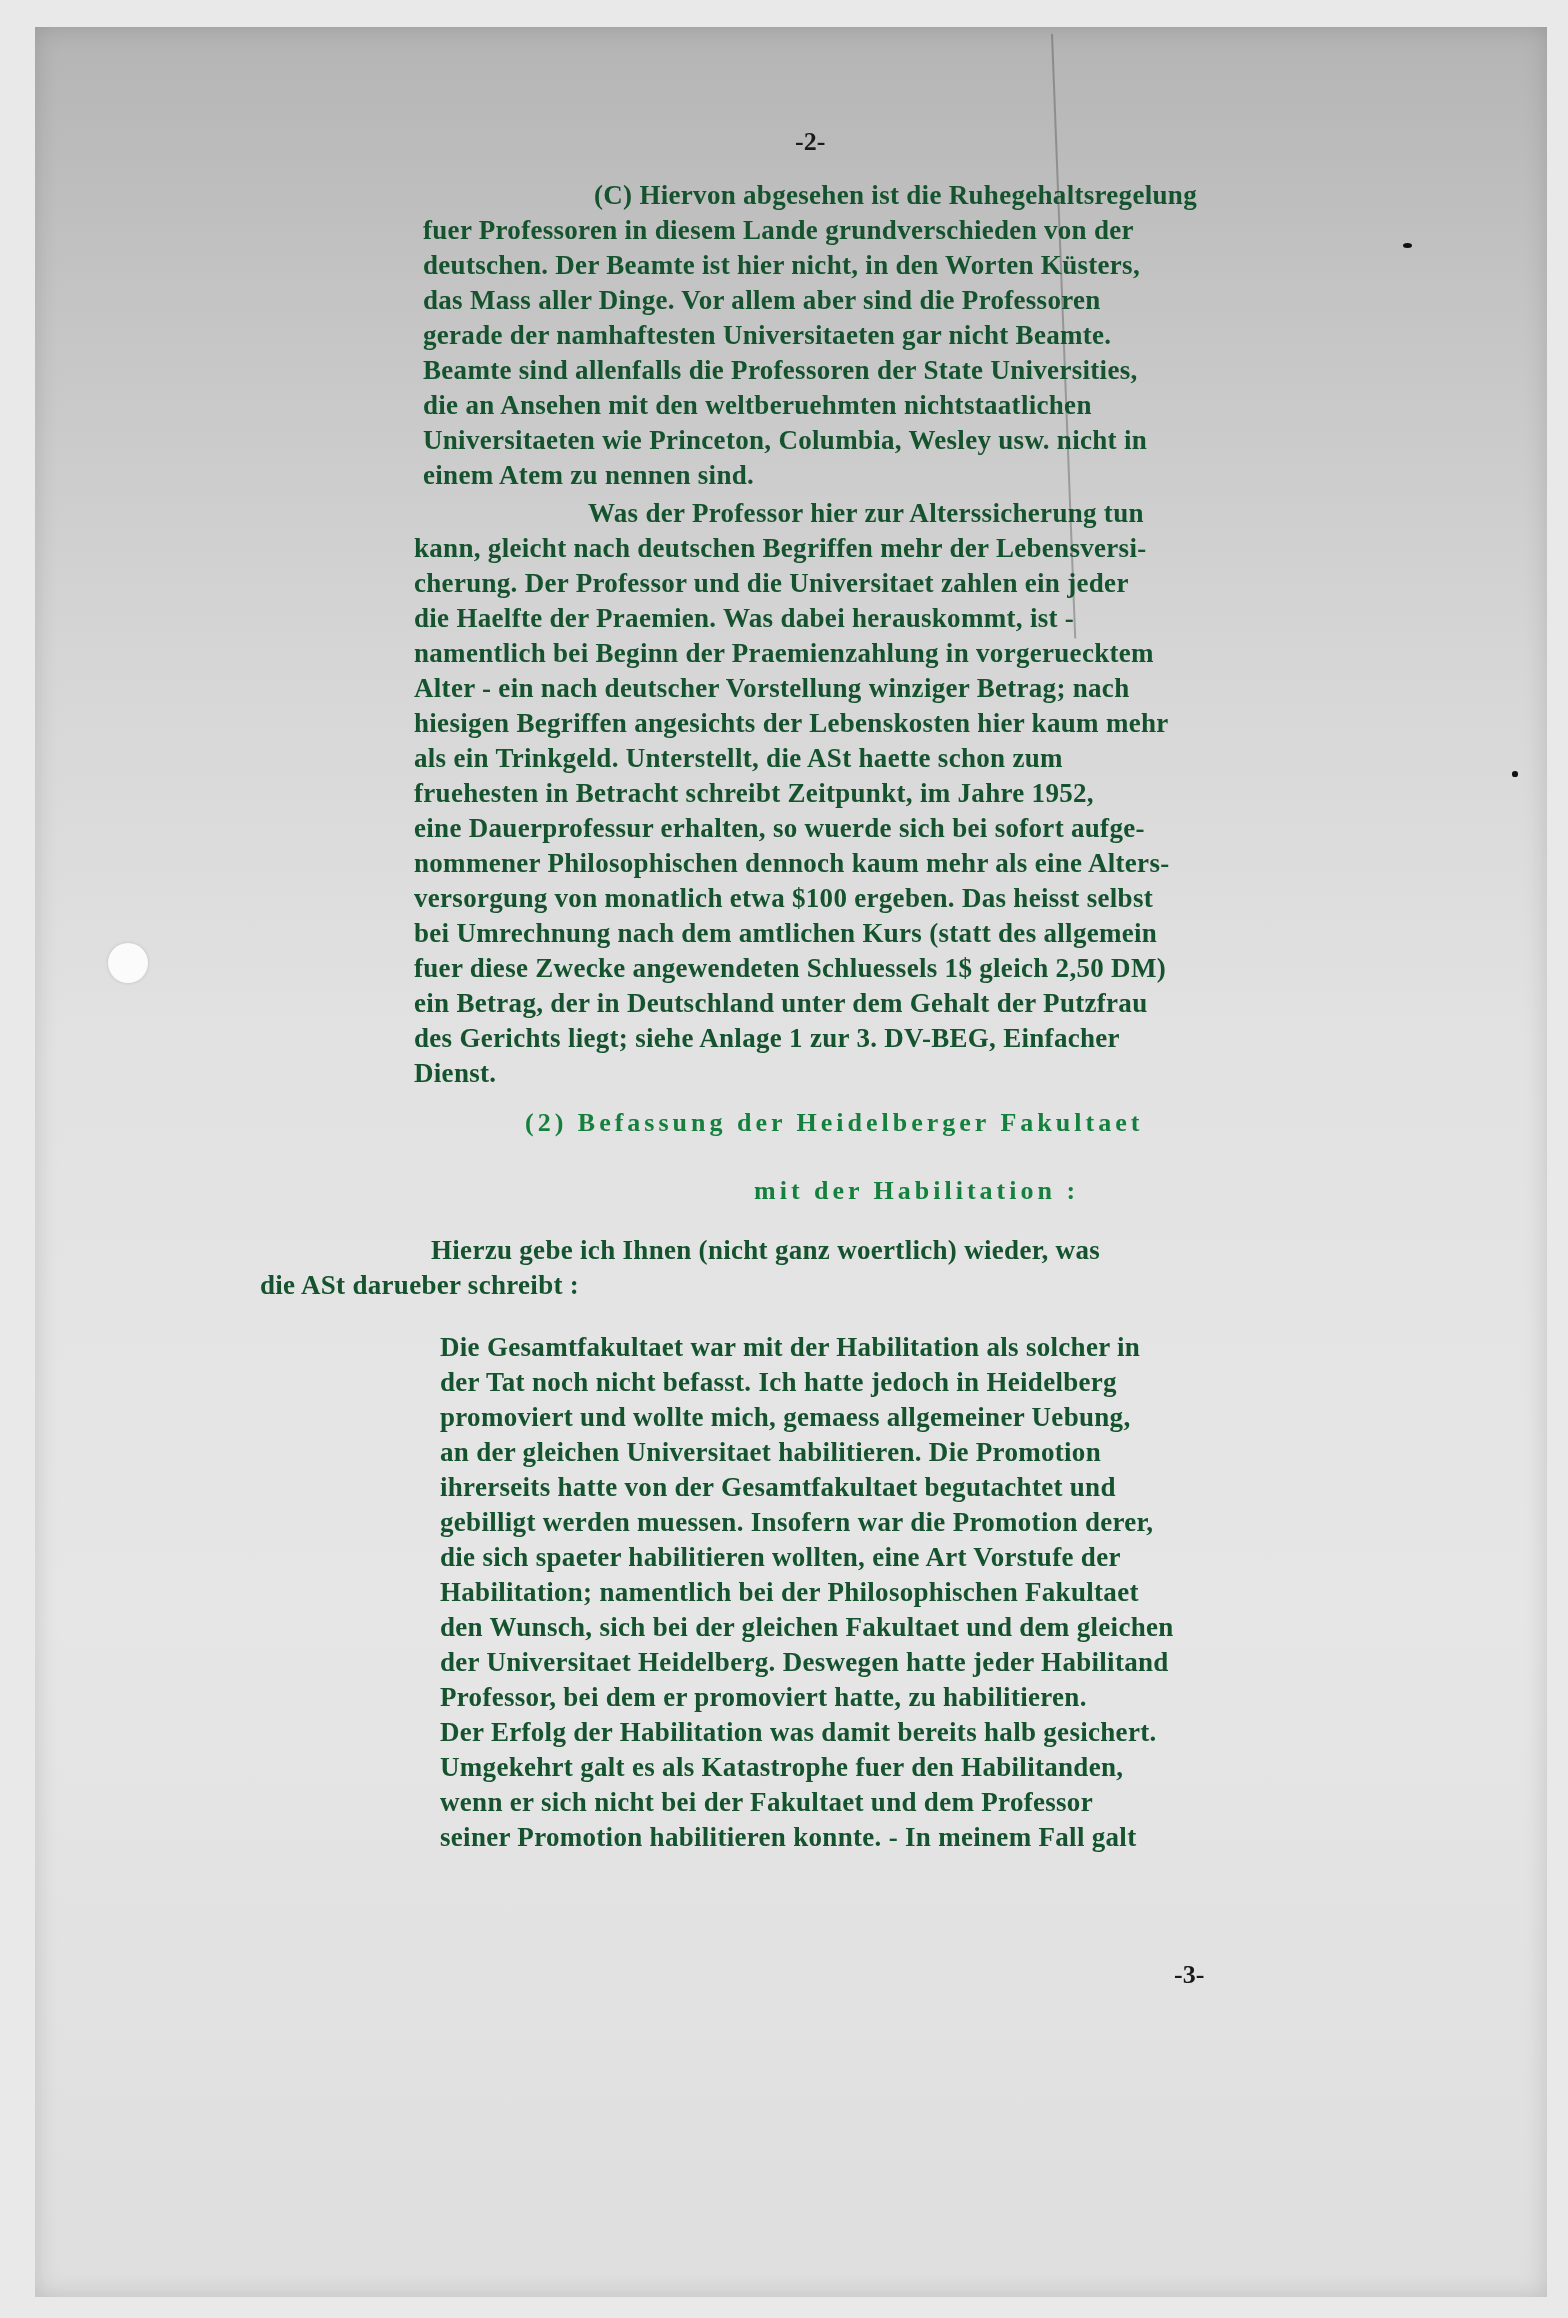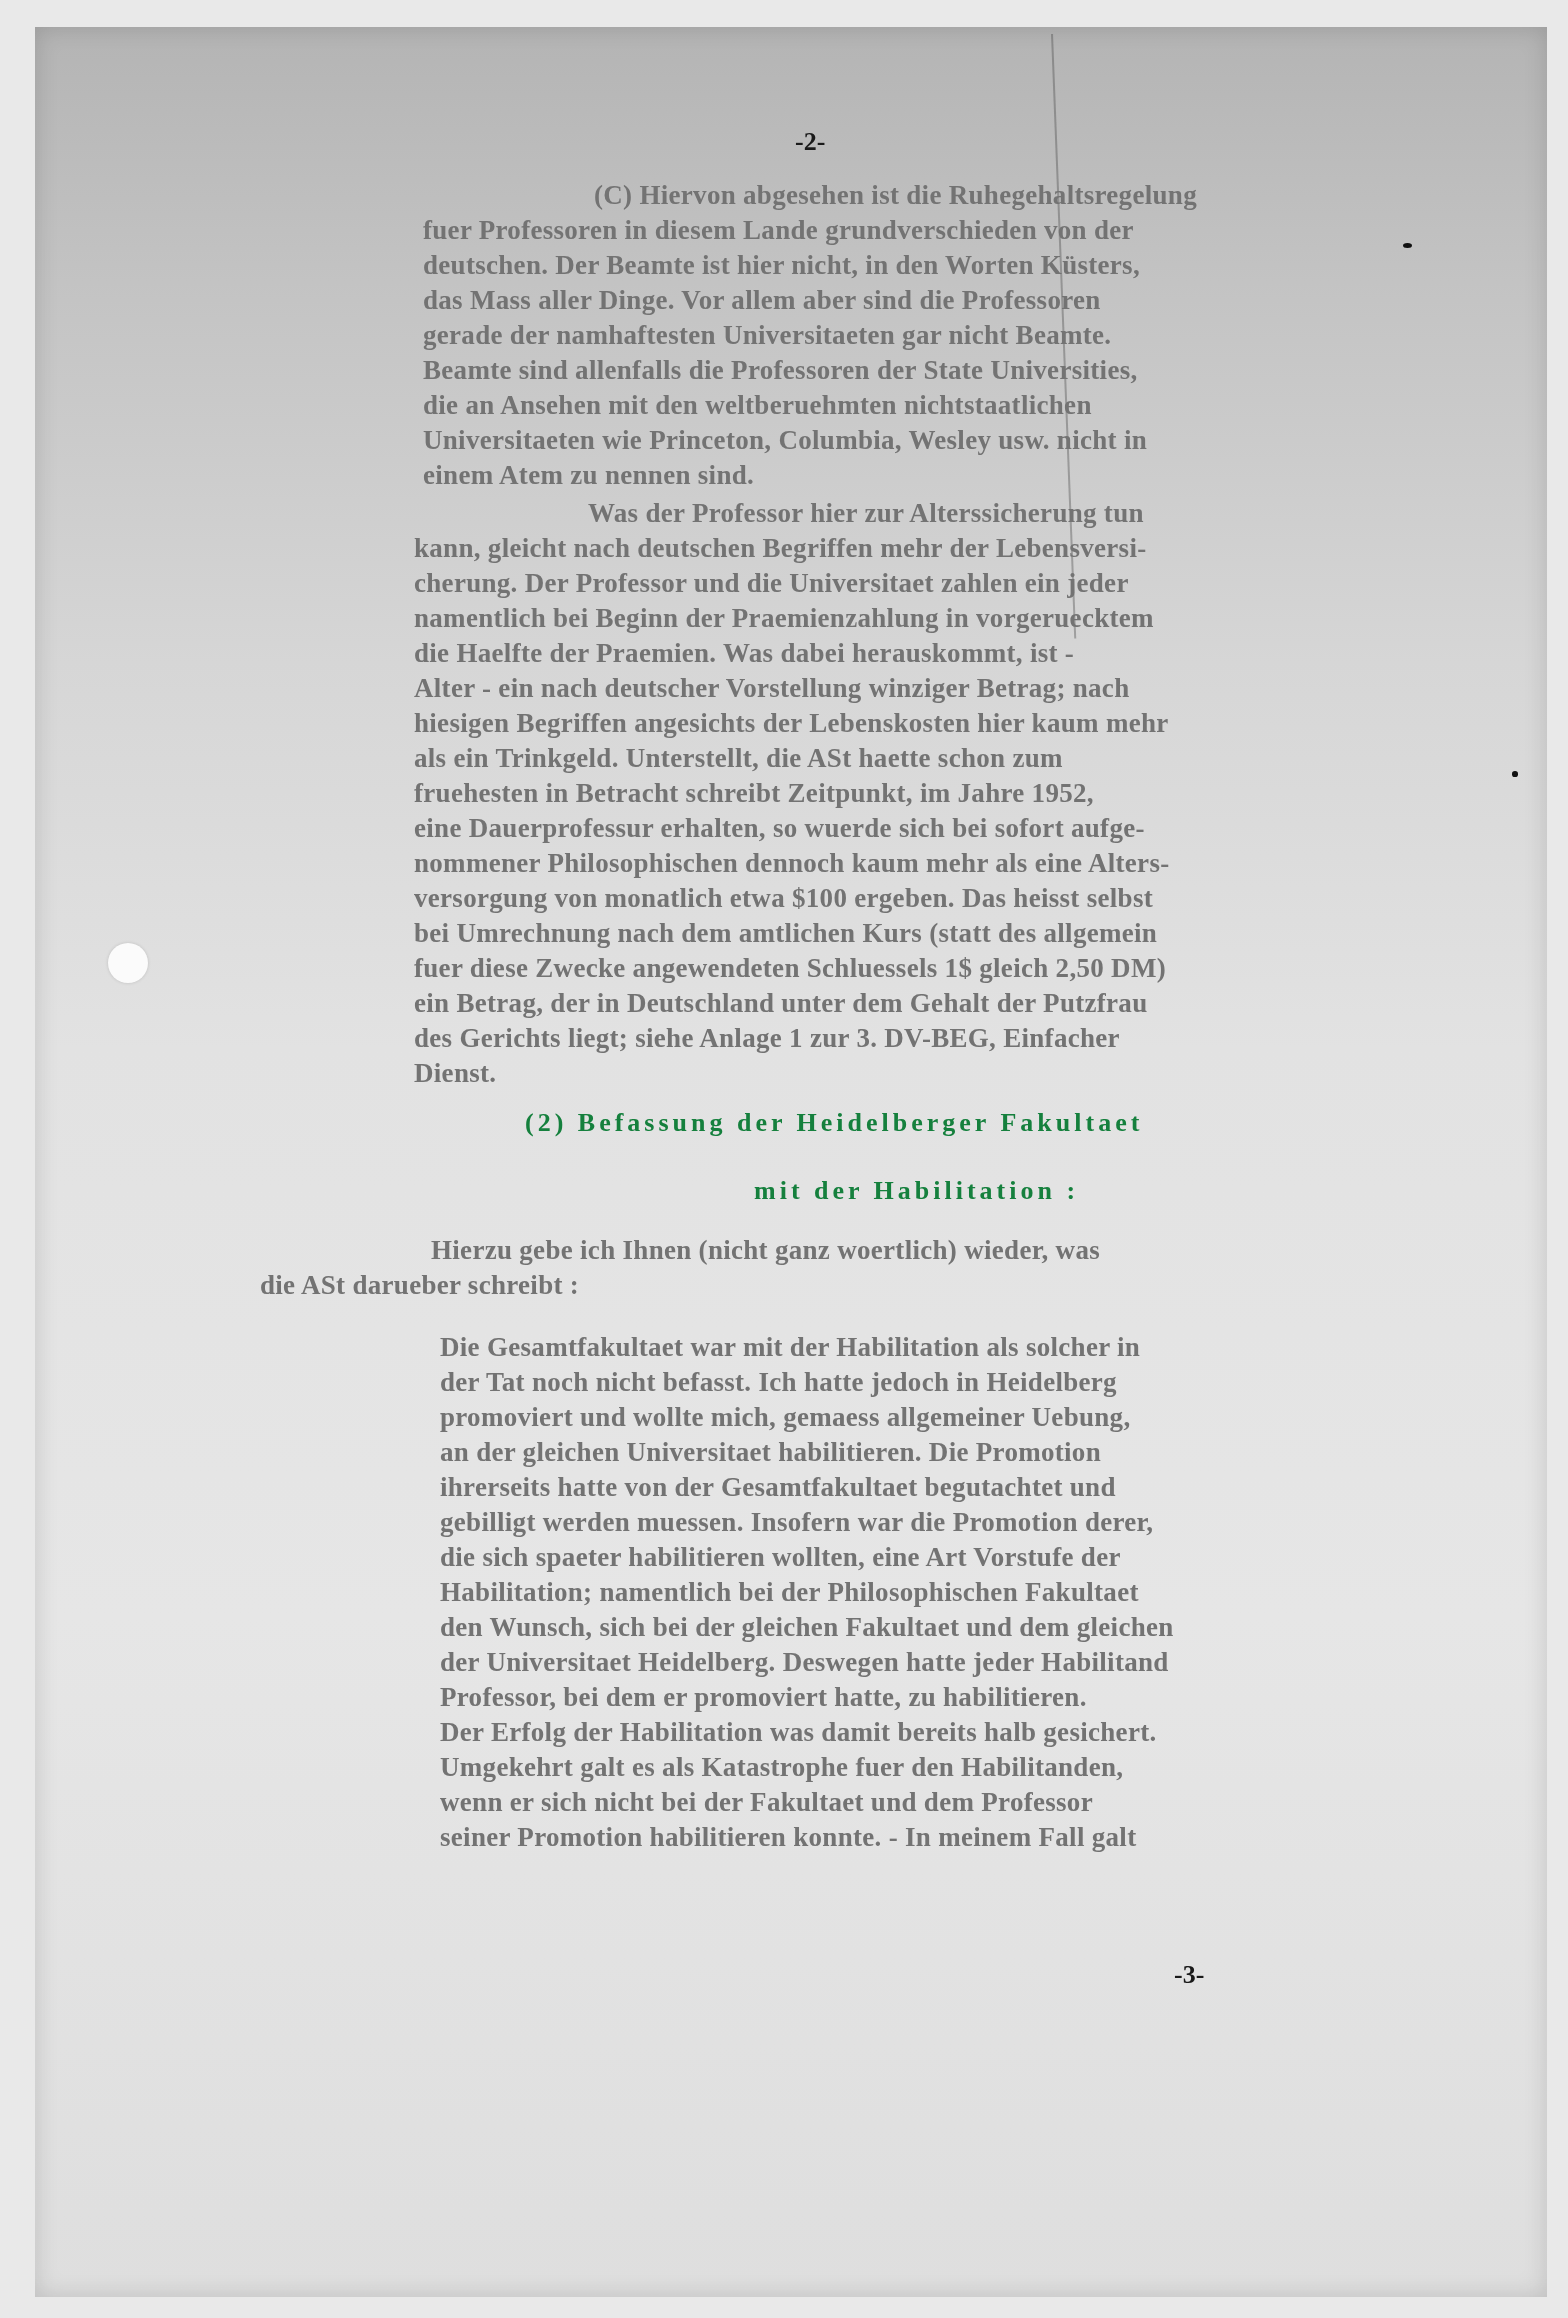--- a/index.html
+++ b/index.html
@@ -15,21 +15,21 @@
     box-shadow: inset 0 0 23px rgba(0,0,0,0.15);
   }
   .punch-hole {
     position: absolute; width: 40px; height: 40px; border-radius: 50%;
     background: #fbfbfb; box-shadow: 0 0 3.4px rgba(0,0,0,0.15);
   }
   .fold-line {
     position: absolute; width: 1.7px; background: rgba(60,60,60,0.35);
     transform-origin: top left;
   }
-  .text { position: absolute; color: #737373; font-weight: bold; font-size: 27px; line-height: 35px; white-space: nowrap; letter-spacing: 0.3px; }
+  .text { position: absolute; color: #14532d; font-weight: bold; font-size: 27px; line-height: 35px; white-space: nowrap; letter-spacing: 0.3px; }
   .line { display: block; }
   .page-num { position: absolute; color: #1a1a1a; font-weight: bold; font-size: 26px; }
   .heading { position: absolute; color: #15803d; font-weight: bold; font-size: 26px; letter-spacing: 4px; white-space: nowrap; }
   .mark { position: absolute; background: #111; border-radius: 50%; }
 </style>
 </head>
 <body>
 
 <div class="paper"></div>
 
@@ -49,22 +49,22 @@
   <span class="line">Beamte sind allenfalls die Professoren der State Universities,</span>
   <span class="line">die an Ansehen mit den weltberuehmten nichtstaatlichen</span>
   <span class="line">Universitaeten wie Princeton, Columbia, Wesley usw. nicht in</span>
   <span class="line">einem Atem zu nennen sind.</span>
 </div>
 
 <div class="text" style="left:414px; top:496px;">
   <span class="line" style="padding-left:174px;">Was der Professor hier zur Alterssicherung tun</span>
   <span class="line">kann, gleicht nach deutschen Begriffen mehr der Lebensversi-</span>
   <span class="line">cherung. Der Professor und die Universitaet zahlen ein jeder</span>
+  <span class="line">die Haelfte der Praemien. Was dabei herauskommt, ist -</span>
   <span class="line">namentlich bei Beginn der Praemienzahlung in vorgeruecktem</span>
-  <span class="line">die Haelfte der Praemien. Was dabei herauskommt, ist -</span>
   <span class="line">Alter -  ein nach deutscher Vorstellung winziger Betrag; nach</span>
   <span class="line">hiesigen Begriffen angesichts der Lebenskosten hier kaum mehr</span>
   <span class="line">als ein Trinkgeld. Unterstellt, die ASt haette schon zum</span>
   <span class="line">fruehesten in Betracht schreibt Zeitpunkt, im Jahre 1952,</span>
   <span class="line">eine Dauerprofessur erhalten, so wuerde sich bei sofort aufge-</span>
   <span class="line">nommener Philosophischen dennoch kaum mehr als eine Alters-</span>
   <span class="line">versorgung von monatlich etwa $100 ergeben.  Das heisst selbst</span>
   <span class="line">bei Umrechnung nach dem amtlichen Kurs (statt des allgemein</span>
   <span class="line">fuer diese Zwecke angewendeten Schluessels 1$ gleich 2,50 DM)</span>
   <span class="line">ein Betrag, der in Deutschland unter dem Gehalt der Putzfrau</span>

